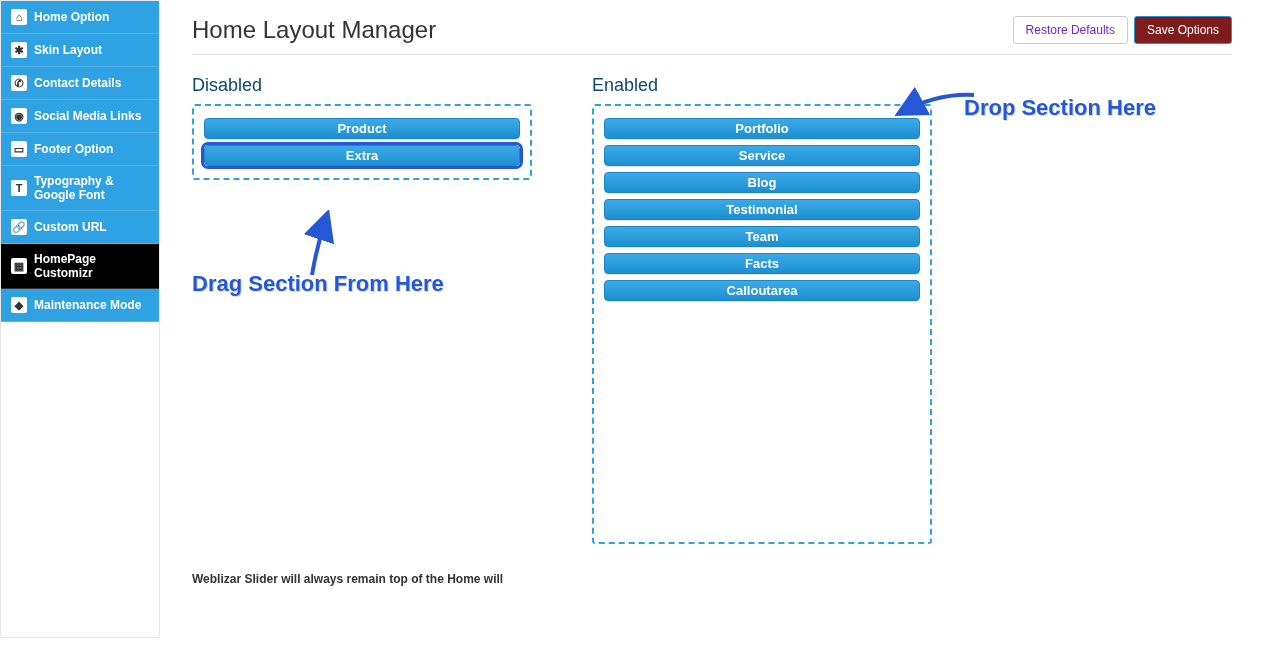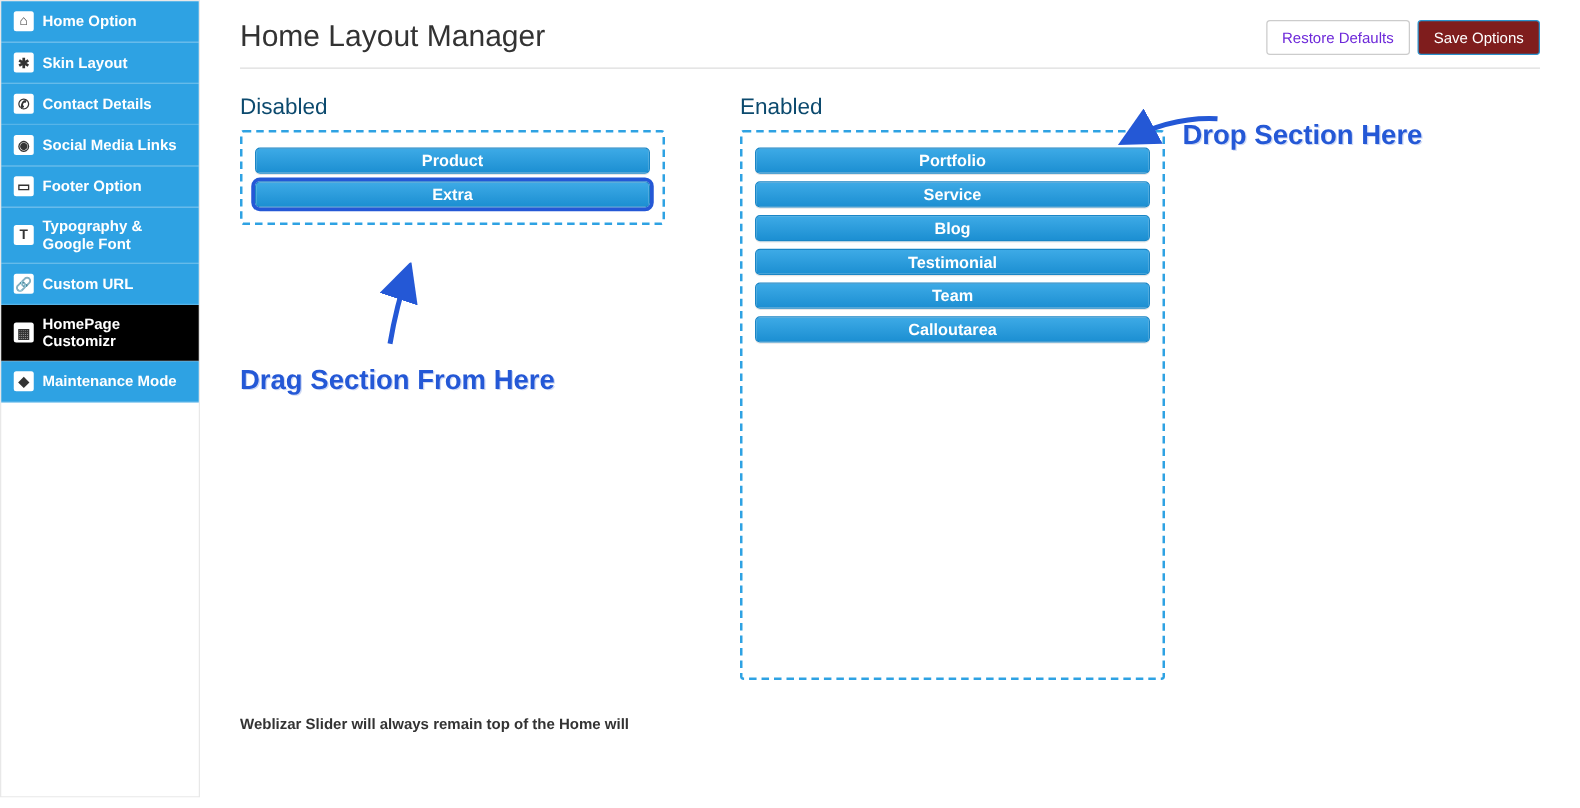--- a/index.html
+++ b/index.html
@@ -18,22 +18,22 @@
     .btn.default { background:#fff; border-color:#ccc; color:#6d28d9; }
     .btn.primary { background:#7f1d1d; border-color:#2a92cc; color:#fff; }
     .cols { display:flex; gap:60px; position:relative; }
     .col { flex:0 0 340px; }
     .col h4 { font-size:18px; font-weight:400; margin-bottom:8px; color:#0c4a6e;}
     .dash-box { border:2px dashed #2ea2e3; border-radius:3px; padding:6px; }
     .tile { background:linear-gradient(#3daae6,#1c8fd2); color:#fff; text-align:center; font-weight:bold; font-size:13px; padding:2px 8px; border-radius:4px; border:1px solid #1a86c6; margin:6px 4px; cursor:move; box-shadow:0 1px 0 rgba(0,0,0,.1);}
     .tile.sel { outline:3px solid #2458d6; outline-offset:0; }
     .enabled-box { min-height:440px; }
     .annot { position:absolute; color:#2458d6; font-size:22px; font-weight:700; text-shadow:1px 1px 0 #cfd9f4; pointer-events:none; white-space:nowrap;}
-    .annot.drag { left:0; top:216px; }
-    .annot.drop { left:754px; top:20px; }
+    .annot.drag { left:0; top:196px; }
+    .annot.drop { left:772px; top:20px; }
     .arrow svg { display:block; }
     .arrow.drag { position:absolute; left:100px; top:135px; }
     .arrow.drop { position:absolute; left:700px; top:10px; }
     .note-block { margin-top:28px; }
     .note1 { font-size:12px; font-weight:bold; color:#333; margin-bottom:12px;}
   </style>
 </head>
 <body>
 
 <div class="wrap">
@@ -106,20 +106,21 @@
       </div>
 
       <div class="col">
         <h4>Enabled</h4>
         <div class="dash-box enabled-box">
           <div class="tile">Portfolio</div>
           <div class="tile">Service</div>
           <div class="tile">Blog</div>
           <div class="tile">Testimonial</div>
           <div class="tile">Team</div>
+          <div class="tile">Facts</div>
           <div class="tile">Calloutarea</div>
         </div>
       </div>
 
       <div class="arrow drop">
         <svg width="90" height="40">
             <defs>
               <marker id="ah2" viewBox="0 0 10 10" refX="8" refY="5" markerWidth="8" markerHeight="8" orient="auto">
                 <path d="M0,0 L10,5 L0,10 z" fill="#2458d6"></path>
               </marker>

